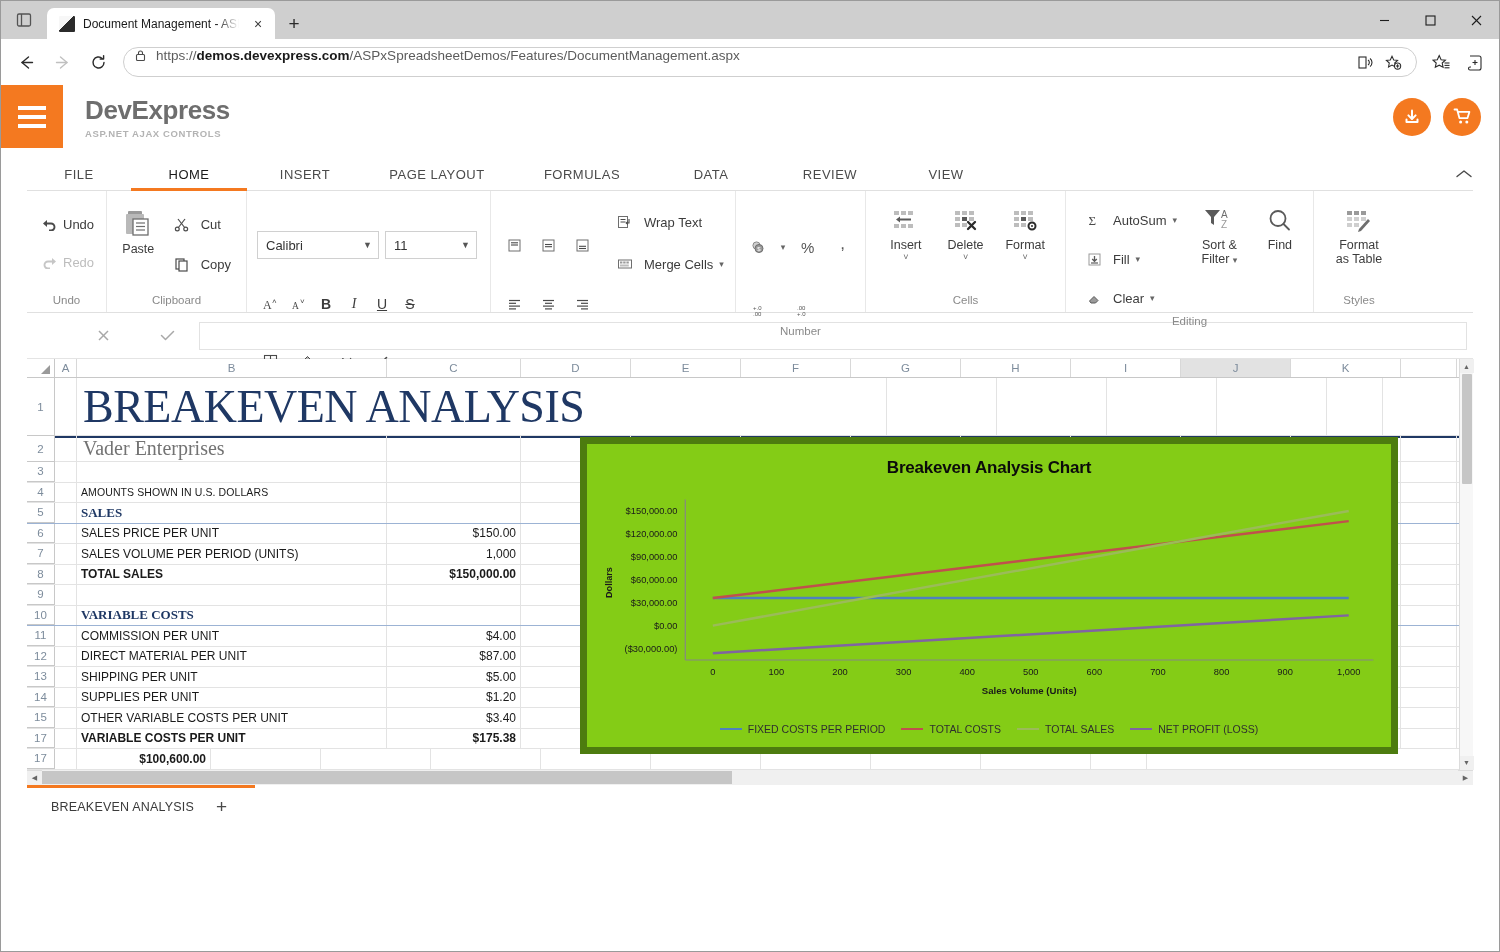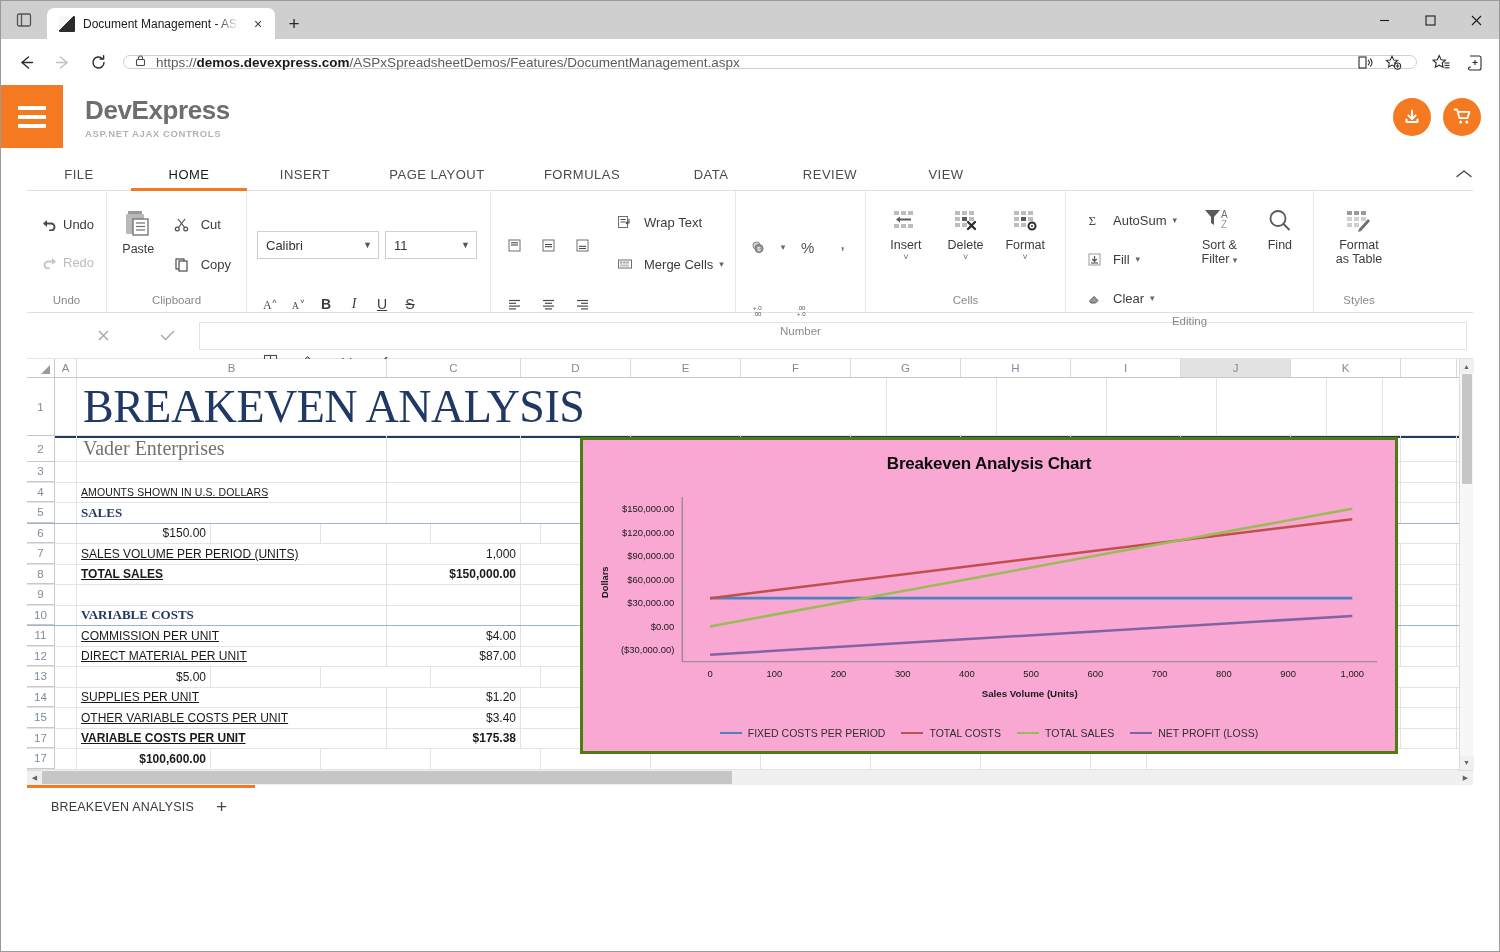--- a/index.html
+++ b/index.html
@@ -58,23 +58,23 @@
     height: 46px; background: #ffffff; display: flex; align-items: center;
     gap: 2px; padding: 0 8px; flex: 0 0 46px;
   }
   .navbtn {
     width: 34px; height: 34px; border-radius: 4px;
     display: flex; align-items: center; justify-content: center;
     color: #2b2b2b;
   }
   .navbtn.disabled { color: #c0c0c0; }
   .urlbox {
-    flex: 1 1 auto; height: 14px; background: #ffffff;
+    flex: 1 1 auto; height: 30px; background: #ffffff;
     border: 1px solid #cfcfcf; border-radius: 15px;
-    display: flex; align-items: center; padding: 0 10px; gap: 9px;
+    display: flex; padding: 0 10px; gap: 9px;
     margin: 0 6px;
   }
   .url-text { font-size: 13.5px; color: #5c5c5c; white-space: nowrap; }
   .url-text b { color: #1a1a1a; font-weight: 600; }
   .urlicons { display: flex; align-items: center; gap: 2px; margin-left: auto; }
   .urlicon { width: 26px; height: 26px; display: flex; align-items: center; justify-content: center; }
   .tbicon { width: 32px; height: 32px; display:flex; align-items:center; justify-content:center; }
   
   .dx-header {
     height: 64px; background: #ffffff; display: flex; align-items: stretch;
@@ -174,21 +174,21 @@
   .rows { position: relative; }
   .row { display: flex; height: 20.5px; border-bottom: 1px solid #e3e3e3; }
   .rh {
     width: 28px; flex: 0 0 28px; border-right: 1px solid #c8c8c8; border-bottom: 1px solid #c8c8c8;
     font-size: 11.5px; color: #7d8c9c; display: flex; align-items: center; justify-content: center;
     background: #fff;
   }
   .cell { border-right: 1px solid #e3e3e3; font-size: 12px; color: #1f3864;
           display: flex; align-items: center; padding: 0 4px; overflow: hidden; white-space: nowrap; }
   .cell.num { justify-content: flex-end; color: #1a1a1a; }
-  .cell.txt { color: #1a1a1a; text-decoration: underline; }
+  .cell.txt { color: #1a1a1a; }
   .cell.bold { font-weight: bold; }
   .c-b { width: 310px; flex: 0 0 310px; }
   .c-c { width: 134px; flex: 0 0 134px; }
   .c-d { width: 110px; flex: 0 0 110px; }
   .c-e { width: 110px; flex: 0 0 110px; }
   .c-f { width: 110px; flex: 0 0 110px; }
   .c-g { width: 110px; flex: 0 0 110px; }
   .c-h { width: 110px; flex: 0 0 110px; }
   .c-i { width: 110px; flex: 0 0 110px; }
   .c-j { width: 110px; flex: 0 0 110px; }
@@ -203,21 +203,21 @@
   }
   .subtitle-cell {
     font-family: "Liberation Serif", serif; font-size: 20px; color: #737373; padding-left: 6px;
   }
   .tiny { font-size: 10.5px; letter-spacing: .1px; }
   .sec { font-family: "Liberation Serif", serif; font-weight: bold; font-size: 13px; color: #1f3864; }
   .row.borderTop-thick { box-shadow: inset 0 2px 0 -0px #1f3864; }
   
   .chart {
     position: absolute; left: 553px; top: 78px; width: 818px; height: 317px;
-    background: #f9a8d4; border: 3px solid #4d7c0f; z-index: 5;
+    background: #84cc16; border: 7px solid #4d7c0f; z-index: 5;
   }
   .chart-title {
     text-align: center; font-weight: bold; font-size: 17px; color: #0b0b0b;
     padding-top: 14px; letter-spacing: -0.2px;
   }
   .plot { position: absolute; left: 0; top: 0; width: 100%; height: 100%; }
   .chart-legend {
     position: absolute; left: 0; right: 0; bottom: 12px;
     display: flex; align-items: center; justify-content: center; gap: 16px;
   }
@@ -895,20 +895,21 @@
           <div class="cell c-h"></div>
           <div class="cell c-i"></div>
           <div class="cell c-j"></div>
           <div class="cell c-k"></div>
           <div class="cell c-l"></div>
         </div>
 
         <div class="row">
           <div class="rh">6</div>
           <div class="cell" style="width:22px;flex:0 0 22px"></div>
+          <div class="cell c-b txt">SALES PRICE PER UNIT</div>
           <div class="cell c-c num">$150.00</div>
           <div class="cell c-d"></div>
           <div class="cell c-e"></div>
           <div class="cell c-f"></div>
           <div class="cell c-g"></div>
           <div class="cell c-h"></div>
           <div class="cell c-i"></div>
           <div class="cell c-j"></div>
           <div class="cell c-k"></div>
           <div class="cell c-l"></div>
@@ -1006,20 +1007,21 @@
           <div class="cell c-h"></div>
           <div class="cell c-i"></div>
           <div class="cell c-j"></div>
           <div class="cell c-k"></div>
           <div class="cell c-l"></div>
         </div>
 
         <div class="row">
           <div class="rh">13</div>
           <div class="cell" style="width:22px;flex:0 0 22px"></div>
+          <div class="cell c-b txt">SHIPPING PER UNIT</div>
           <div class="cell c-c num">$5.00</div>
           <div class="cell c-d"></div>
           <div class="cell c-e"></div>
           <div class="cell c-f"></div>
           <div class="cell c-g"></div>
           <div class="cell c-h"></div>
           <div class="cell c-i"></div>
           <div class="cell c-j"></div>
           <div class="cell c-k"></div>
           <div class="cell c-l"></div>

